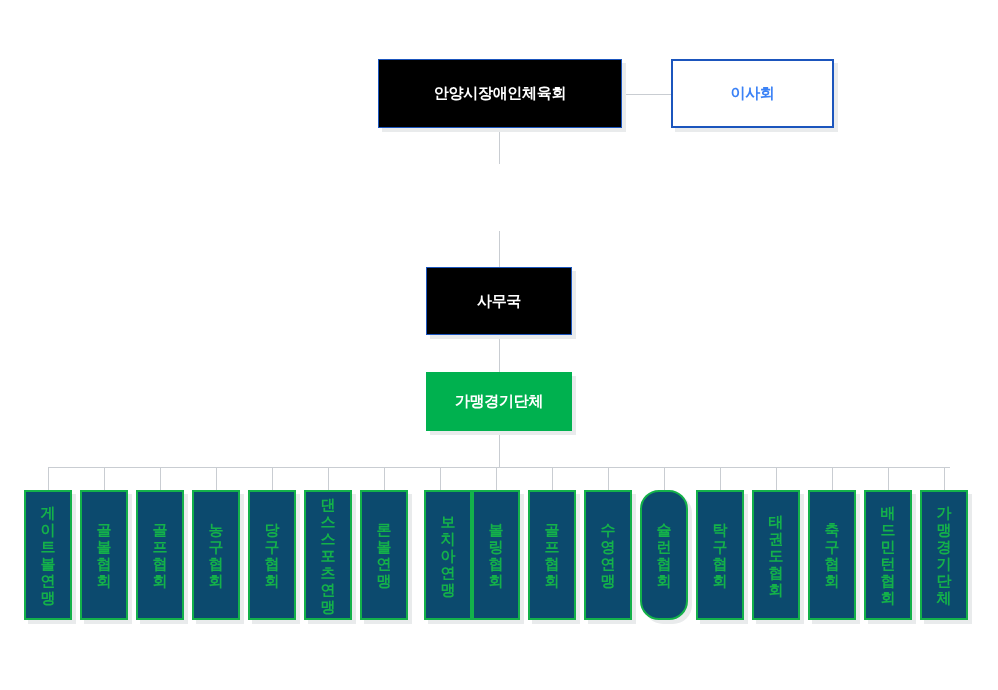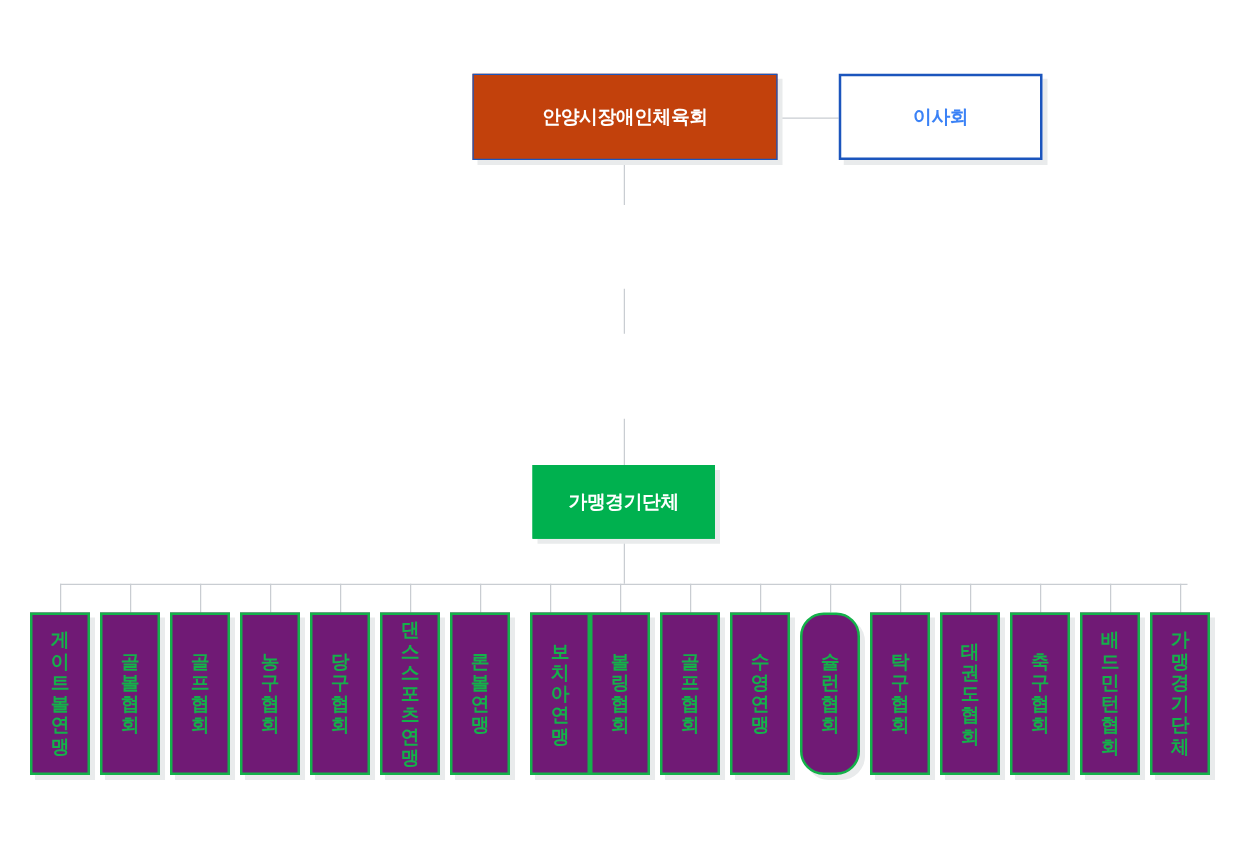--- a/index.html
+++ b/index.html
@@ -40,21 +40,21 @@
     box-shadow: 4px 4px 0 0 #e9ebec;
   }
 
   .node-label {
     display: block;
     letter-spacing: -0.3px;
   }
 
   
   .node.filled-blue {
-    background: #c2410c;
+    background: #000000;
     border: 1px solid #1b55bd;
   }
   .node.filled-blue .node-label {
     color: #ffffff;
     font-weight: bold;
     font-size: 15px;
   }
 
   
   .node.filled-green {
@@ -78,21 +78,21 @@
     font-size: 15px;
   }
 
   
   .leaf {
     position: absolute;
     box-sizing: border-box;
     top: 490px;
     width: 48px;
     height: 130px;
-    background: #701a75;
+    background: #0c4a6e;
     border: 2px solid #14b14a;
     display: flex;
     align-items: center;
     justify-content: center;
     box-shadow: 4px 4px 0 0 #e9ebec;
   }
   .leaf .leaf-label {
     display: block;
     color: #14b14a;
     font-weight: bold;
@@ -144,20 +144,23 @@
 
   <div class="node filled-blue" style="left:378px; top:59px; width:244px; height:69px;">
     <span class="node-label">안양시장애인체육회</span>
   </div>
 
   <div class="node outline-blue" style="left:671px; top:59px; width:163px; height:69px;">
     <span class="node-label">이사회</span>
   </div>
 
 
+  <div class="node filled-blue" style="left:426px; top:267px; width:146px; height:68px;">
+    <span class="node-label">사무국</span>
+  </div>
 
   <div class="node filled-green" style="left:426px; top:372px; width:146px; height:59px;">
     <span class="node-label">가맹경기단체</span>
   </div>
 
   <div id="leaf-container">
       <div class="leaf" style="left: 24px;">
         <span class="leaf-label">게이트볼연맹</span>
       </div>
       <div class="leaf" style="left: 80px;">

